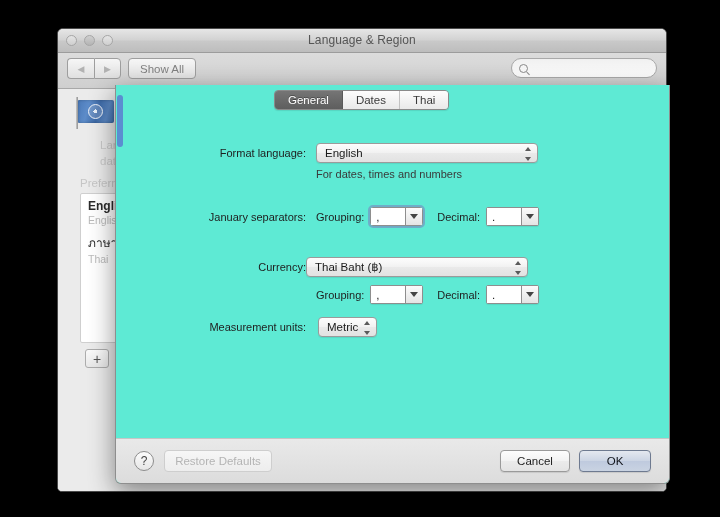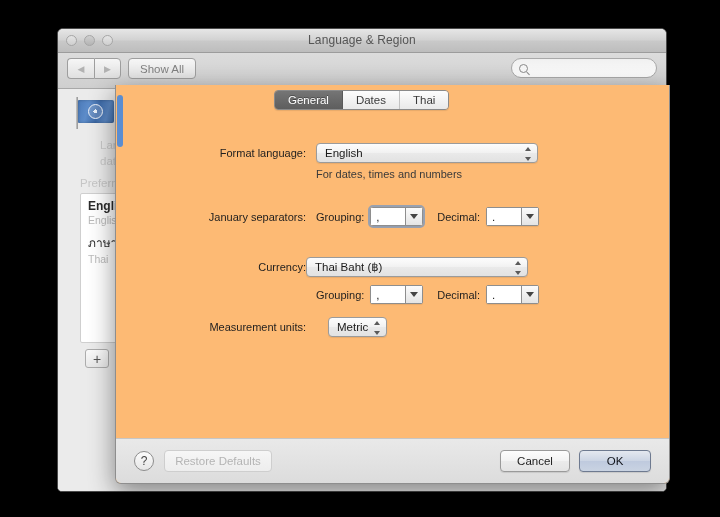--- a/index.html
+++ b/index.html
@@ -159,21 +159,21 @@
     border: 1px solid #9f9f9f;
     background: linear-gradient(to bottom,#fbfbfb,#e8e8e8);
     display:flex; align-items:center; justify-content:center;
     font-size: 12px; color: #555; box-sizing: border-box;
   }
 
   
   .sheet {
     position: absolute; left: 115px; top: 85px;
     width: 553px; height: 398px;
-    background: #fdba74;
+    background: #5eead4;
     border: 1px solid #8e8e8e;
     border-top: none;
     border-radius: 0 0 6px 6px;
     box-shadow: 0 8px 26px rgba(0,0,0,.45);
     overflow: hidden;
   }
   .sheet-scroll {
     position:absolute; left: 1px; top: 10px; width: 6px; height: 52px;
     background: #5b8dd0; border-radius: 3px;
   }
@@ -444,21 +444,21 @@
       <div class="combo" style="margin-left:6px;">
         <span class="val">.</span>
         <span class="arrow">
             <i></i>
           </span>
       </div>
     </div>
 
     <div class="row" style="left:0; top:232px; width:553px;">
       <div class="lbl r" style="width:190px;">Measurement units:</div>
-      <div class="popup small" style="margin-left:22px;">
+      <div class="popup small" style="margin-left:12px;">
         <span>Metric</span>
         <span class="stepper">
             <i class="up"></i>
             <i class="dn"></i>
           </span>
       </div>
     </div>
 
     <div class="preview">
       <div>Saturday, 5 January 2013 at 7:08:09 GMT+7</div>

